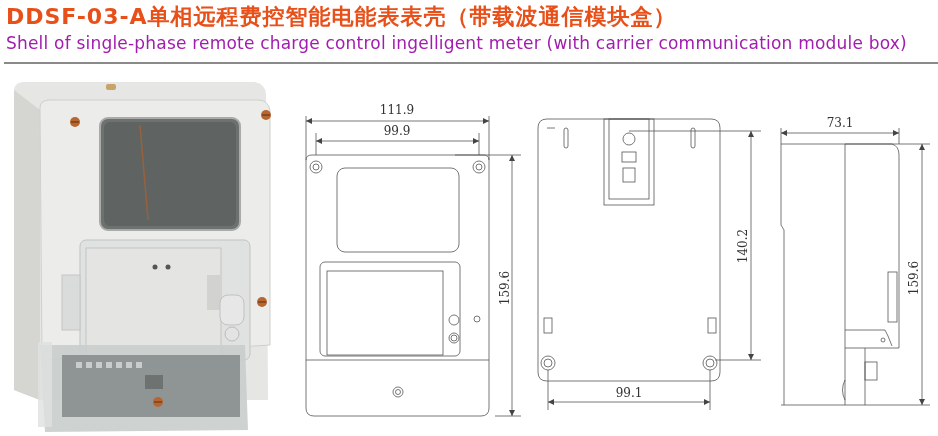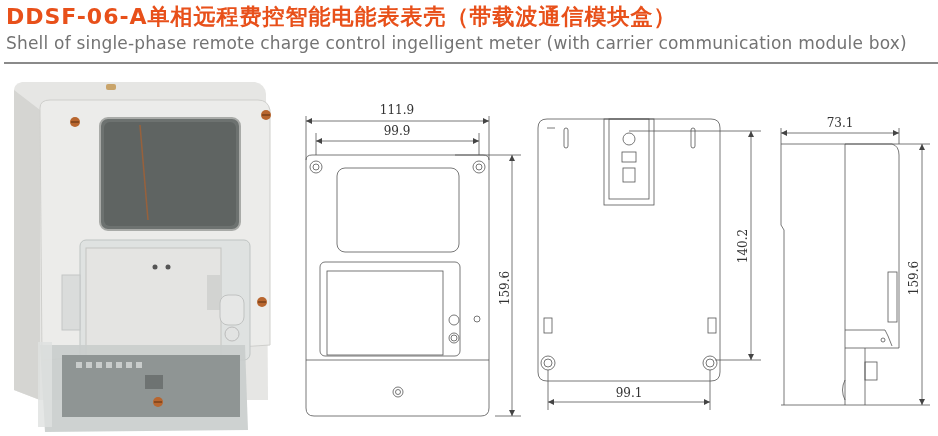--- a/index.html
+++ b/index.html
@@ -1,27 +1,27 @@
 <!DOCTYPE html>
 <html><head>
 <meta charset="utf-8">
 <style>
   html, body { margin:0; padding:0; background:#ffffff; }
   body { width:938px; height:436px; position:relative; overflow:hidden; font-family:"Liberation Sans", sans-serif; }
   .title-cn { position:absolute; left:6px; top:2px; font-size:22px; font-weight:bold; color:#e8501a; letter-spacing:1px; white-space:nowrap; font-family:"DejaVu Sans", sans-serif; }
-  .title-en { position:absolute; left:6px; top:33px; font-size:17px; color:#737373; white-space:nowrap; letter-spacing:0.2px; font-family:"DejaVu Sans", sans-serif; }
+  .title-en { position:absolute; left:6px; top:33px; font-size:17px; color:#a21caf; white-space:nowrap; letter-spacing:0.2px; font-family:"DejaVu Sans", sans-serif; }
   .divider { position:absolute; left:4px; top:62px; width:934px; height:2px; background:#8a8a8a; }
   .photo { position:absolute; left:0; top:70px; width:290px; height:366px; }
   .drawing { position:absolute; }
   svg text { font-family:"DejaVu Serif", serif; font-size:12px; fill:#333; }
 </style>
 </head>
 <body>
 
-<div class="title-cn">DDSF-06-A单相远程费控智能电能表表壳（带载波通信模块盒）</div>
+<div class="title-cn">DDSF-03-A单相远程费控智能电能表表壳（带载波通信模块盒）</div>
 <div class="title-en">Shell of single-phase remote charge control ingelligent meter (with carrier communication module box)</div>
 <div class="divider"></div>
 
 <svg class="photo" viewBox="0 0 290 366" xmlns="http://www.w3.org/2000/svg">
 
   <path d="M14 20 Q14 14 22 12 L255 12 Q265 14 266 24 L268 330 L40 330 L14 320 Z" fill="#e6e6e4"></path>
   <path d="M14 20 L40 40 L40 330 L14 320 Z" fill="#d5d5d2"></path>
 
   <path d="M40 38 Q40 30 50 30 L258 30 Q268 30 270 40 L270 275 L42 290 Z" fill="#ececea" stroke="#cfcfcc"></path>
 

